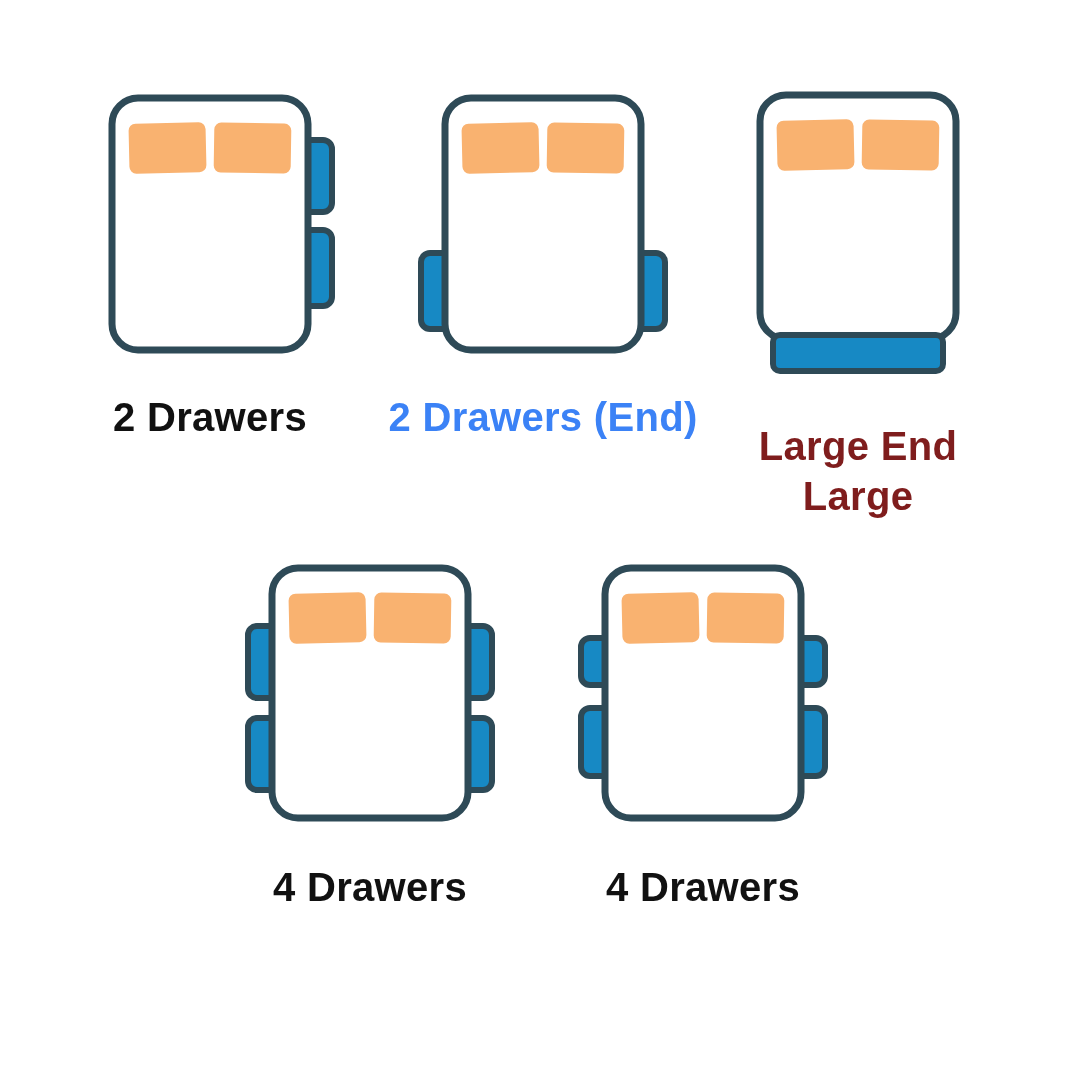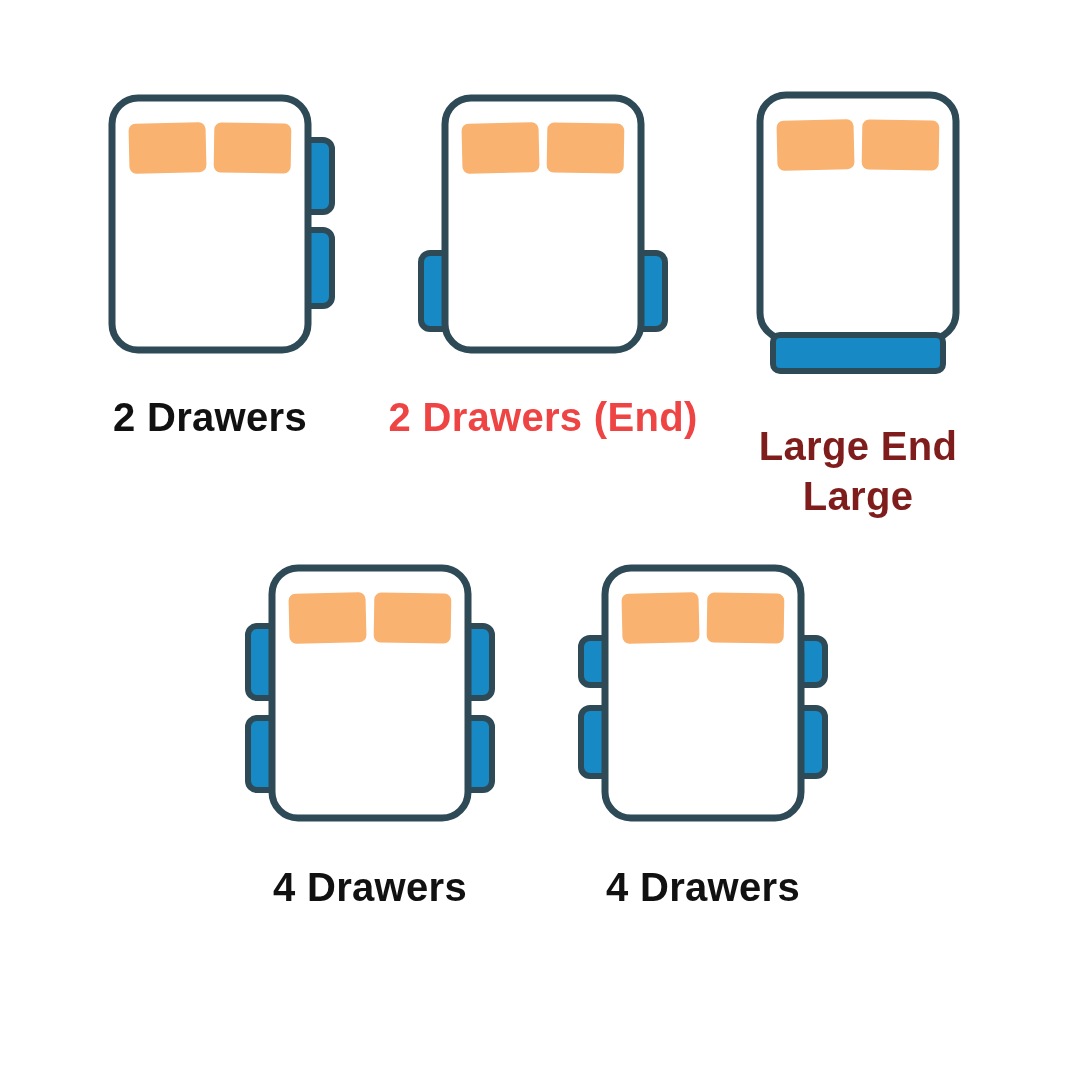--- a/index.html
+++ b/index.html
@@ -65,21 +65,21 @@
   </div>
 
   <div class="figure" id="fig-1">
     <svg width="260" height="300" viewBox="0 0 260 300">
         <rect x="8" y="165" width="38" height="76" rx="9" fill="#1789c4" stroke="#2e4a57" stroke-width="6"></rect>
         <rect x="214" y="165" width="38" height="76" rx="9" fill="#1789c4" stroke="#2e4a57" stroke-width="6"></rect>
         <rect x="32" y="10" width="196" height="252" rx="26" fill="#ffffff" stroke="#2e4a57" stroke-width="7"></rect>
         <rect x="49" y="35" width="77" height="50" rx="7" fill="#f9b270" transform="rotate(-1.3 87 60)"></rect>
         <rect x="134" y="35" width="77" height="50" rx="7" fill="#f9b270" transform="rotate(0.9 172 60)"></rect>
       </svg>
-    <div class="caption" style="color: #ef4444;">
+    <div class="caption" style="color: #3b82f6;">
       <div>2 Drawers (End)</div>
     </div>
   </div>
 
   <div class="figure" id="fig-2">
     <svg width="260" height="300" viewBox="0 0 260 300">
         <rect x="32" y="10" width="196" height="244" rx="26" fill="#ffffff" stroke="#2e4a57" stroke-width="7"></rect>
         <rect x="49" y="35" width="77" height="50" rx="7" fill="#f9b270" transform="rotate(-1.3 87 60)"></rect>
         <rect x="134" y="35" width="77" height="50" rx="7" fill="#f9b270" transform="rotate(0.9 172 60)"></rect>
         <rect x="45" y="250" width="170" height="36" rx="7" fill="#1789c4" stroke="#2e4a57" stroke-width="6"></rect>

